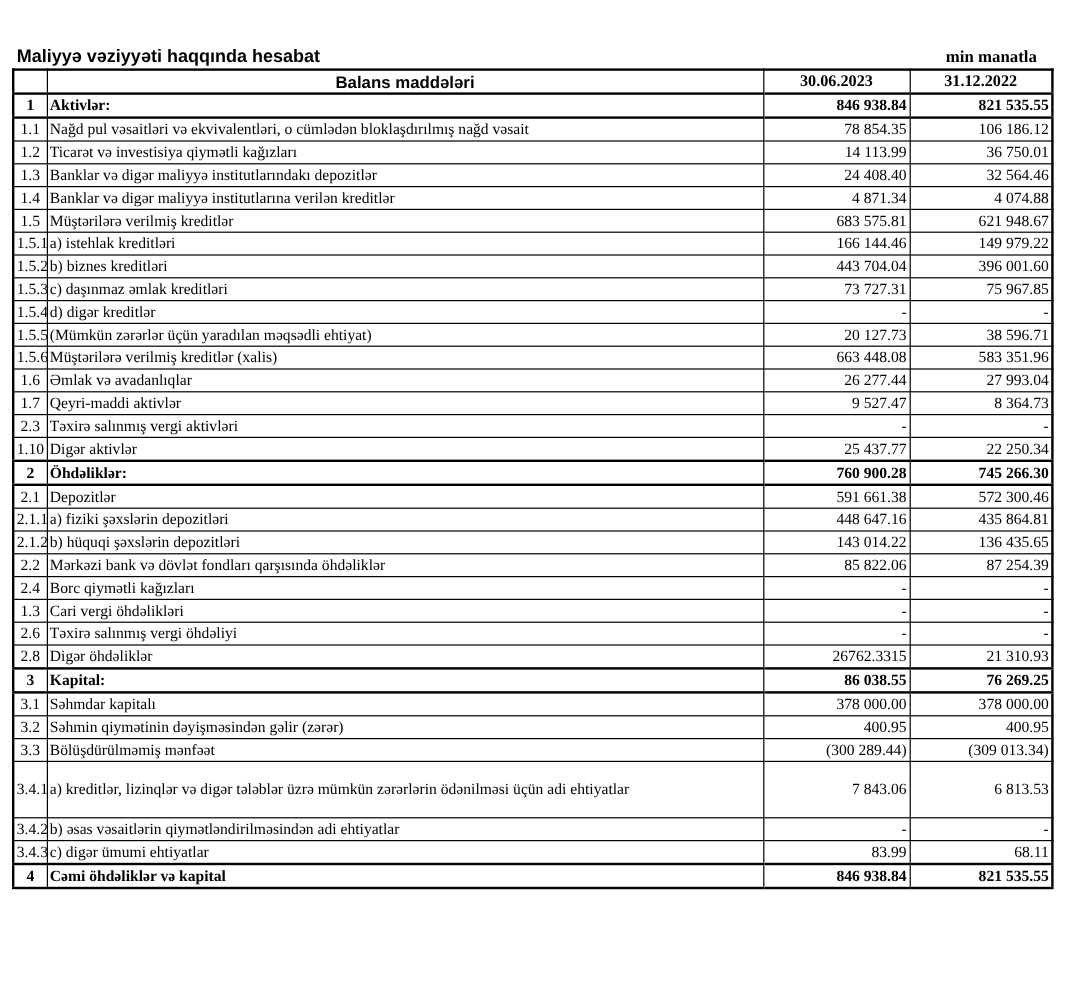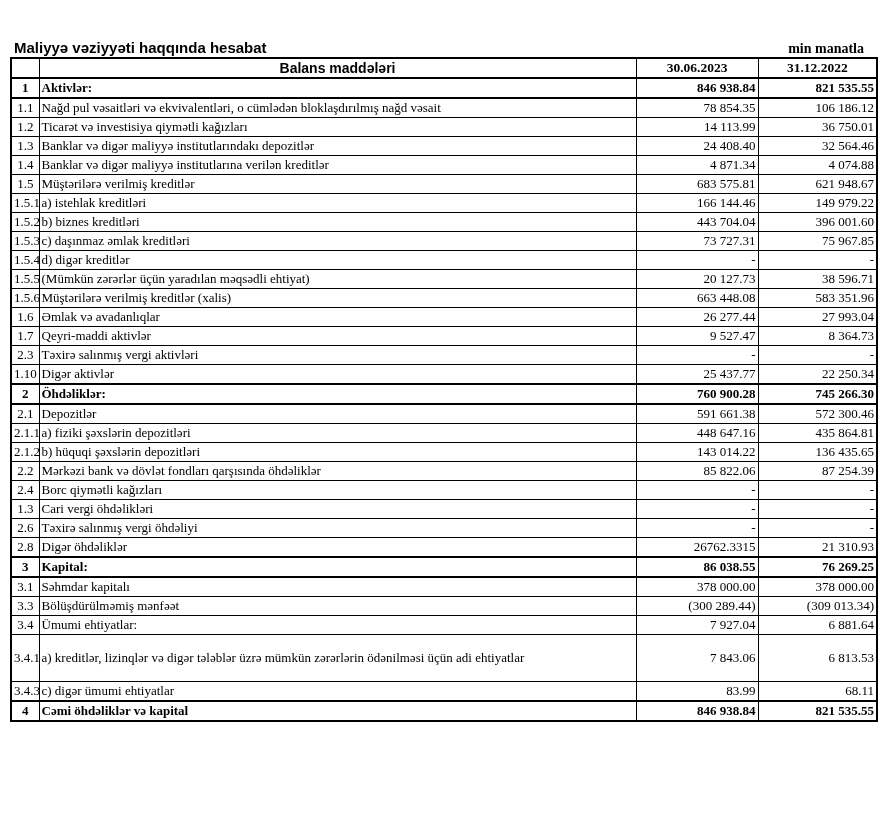--- a/index.html
+++ b/index.html
@@ -246,38 +246,44 @@
     <td class="val">86 038.55</td>
     <td class="val">76 269.25</td>
   </tr>
         <tr>
     <td class="no">3.1</td>
     <td class="label">Səhmdar kapitalı</td>
     <td class="val">378 000.00</td>
     <td class="val">378 000.00</td>
   </tr>
         <tr>
+    <td class="no">3.2</td>
+    <td class="label">Səhmin qiymətinin dəyişməsindən gəlir (zərər)</td>
+    <td class="val">400.95</td>
+    <td class="val">400.95</td>
+  </tr>
+        <tr>
     <td class="no">3.3</td>
     <td class="label">Bölüşdürülməmiş mənfəət</td>
     <td class="val">(300 289.44)</td>
     <td class="val">(309 013.34)</td>
-  </tr>
-        <tr>
-    <td class="no">3.4</td>
-    <td class="label">Ümumi ehtiyatlar:</td>
-    <td class="val">7 927.04</td>
-    <td class="val">6 881.64</td>
   </tr>
         <tr class="tall">
     <td class="no">3.4.1</td>
     <td class="label">a) kreditlər, lizinqlər və digər tələblər üzrə mümkün zərərlərin ödənilməsi üçün adi ehtiyatlar</td>
     <td class="val">7 843.06</td>
     <td class="val">6 813.53</td>
   </tr>
         <tr>
+    <td class="no">3.4.2</td>
+    <td class="label">b) əsas vəsaitlərin qiymətləndirilməsindən adi ehtiyatlar</td>
+    <td class="val">-</td>
+    <td class="val">-</td>
+  </tr>
+        <tr>
     <td class="no">3.4.3</td>
     <td class="label">c) digər ümumi ehtiyatlar</td>
     <td class="val">83.99</td>
     <td class="val">68.11</td>
   </tr>
         <tr class="section">
     <td class="no">4</td>
     <td class="label">Cəmi öhdəliklər və kapital</td>
     <td class="val">846 938.84</td>
     <td class="val">821 535.55</td>

